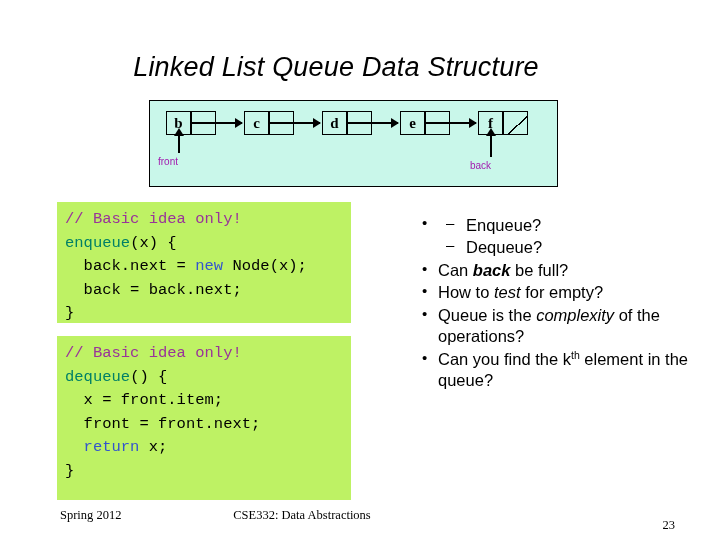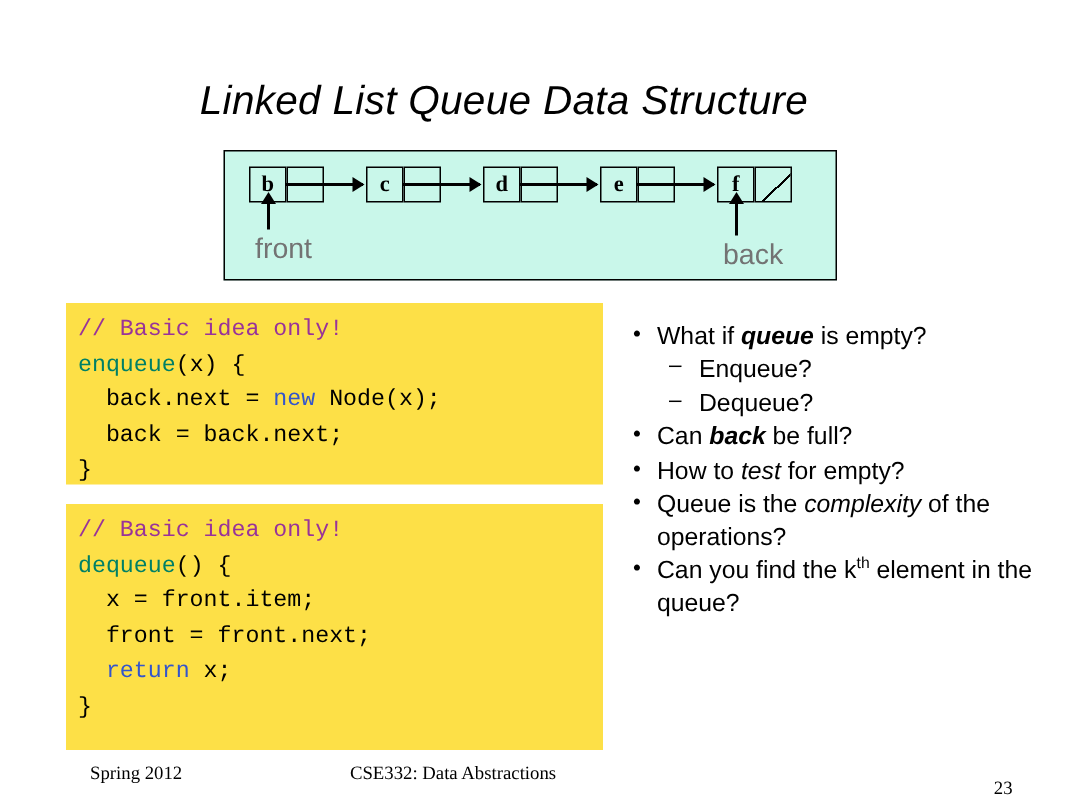--- a/index.html
+++ b/index.html
@@ -44,26 +44,26 @@
     border-left:8px solid #000;
   }
   .uparrow{position:absolute;width:2px;background:#000;}
   .uparrow::after{
     content:"";position:absolute;left:-4px;top:-7px;
     border-left:5px solid transparent;border-right:5px solid transparent;
     border-bottom:8px solid #000;
   }
   .ptr-label{
     position:absolute;font-family:"Liberation Sans",sans-serif;
-    font-size:19px;color:#737373;white-space:nowrap;margin-left:12px;
+    font-size:10px;color:#a21caf;white-space:nowrap;
   }
 
   
   .code-block{
-    position:absolute;left:44px;width:358px;background:#fde047;
+    position:absolute;left:57px;width:294px;background:#bef264;
     font-family:"Liberation Mono",monospace;font-size:15.5px;
     line-height:1.52;color:#000;box-sizing:border-box;
     padding:6px 0 6px 8px;white-space:pre;
   }
   #code-enqueue{top:202px;height:121px;}
   #code-dequeue{top:336px;height:164px;}
   .cm{color:#993399;}
   .fn{color:#008066;}
   .kw{color:#3355cc;}
 
@@ -127,21 +127,20 @@
       <div class="uparrow" style="left: 340px; top: 34px; height: 22px;"></div>
       <div class="ptr-label" style="left: 320px; top: 59px;">back</div>
     </div>
 
   <div id="code-enqueue" class="code-block"><div><span class="cm">// Basic idea only!</span></div><div><span class="fn">enqueue</span><span>(x) {</span></div><div><span>  back.next = </span><span class="kw">new</span><span> Node(x);</span></div><div><span>  back = back.next;</span></div><div><span>}</span></div></div>
   <div id="code-dequeue" class="code-block"><div><span class="cm">// Basic idea only!</span></div><div><span class="fn">dequeue</span><span>() {</span></div><div><span>  x = front.item;</span></div><div><span>  front = front.next;</span></div><div><span>  </span><span class="kw">return</span><span> x;</span></div><div><span>}</span></div></div>
 
   <div class="bullets" id="bullet-list">
       <div class="b1">
         <span class="mk">•</span>
-        <span><span>What if </span><span class="bi">queue</span><span> is empty?</span></span>
       </div>
       <div class="b2">
         <span class="mk">–</span>
         <span><span>Enqueue?</span></span>
       </div>
       <div class="b2">
         <span class="mk">–</span>
         <span><span>Dequeue?</span></span>
       </div>
       <div class="b1">

